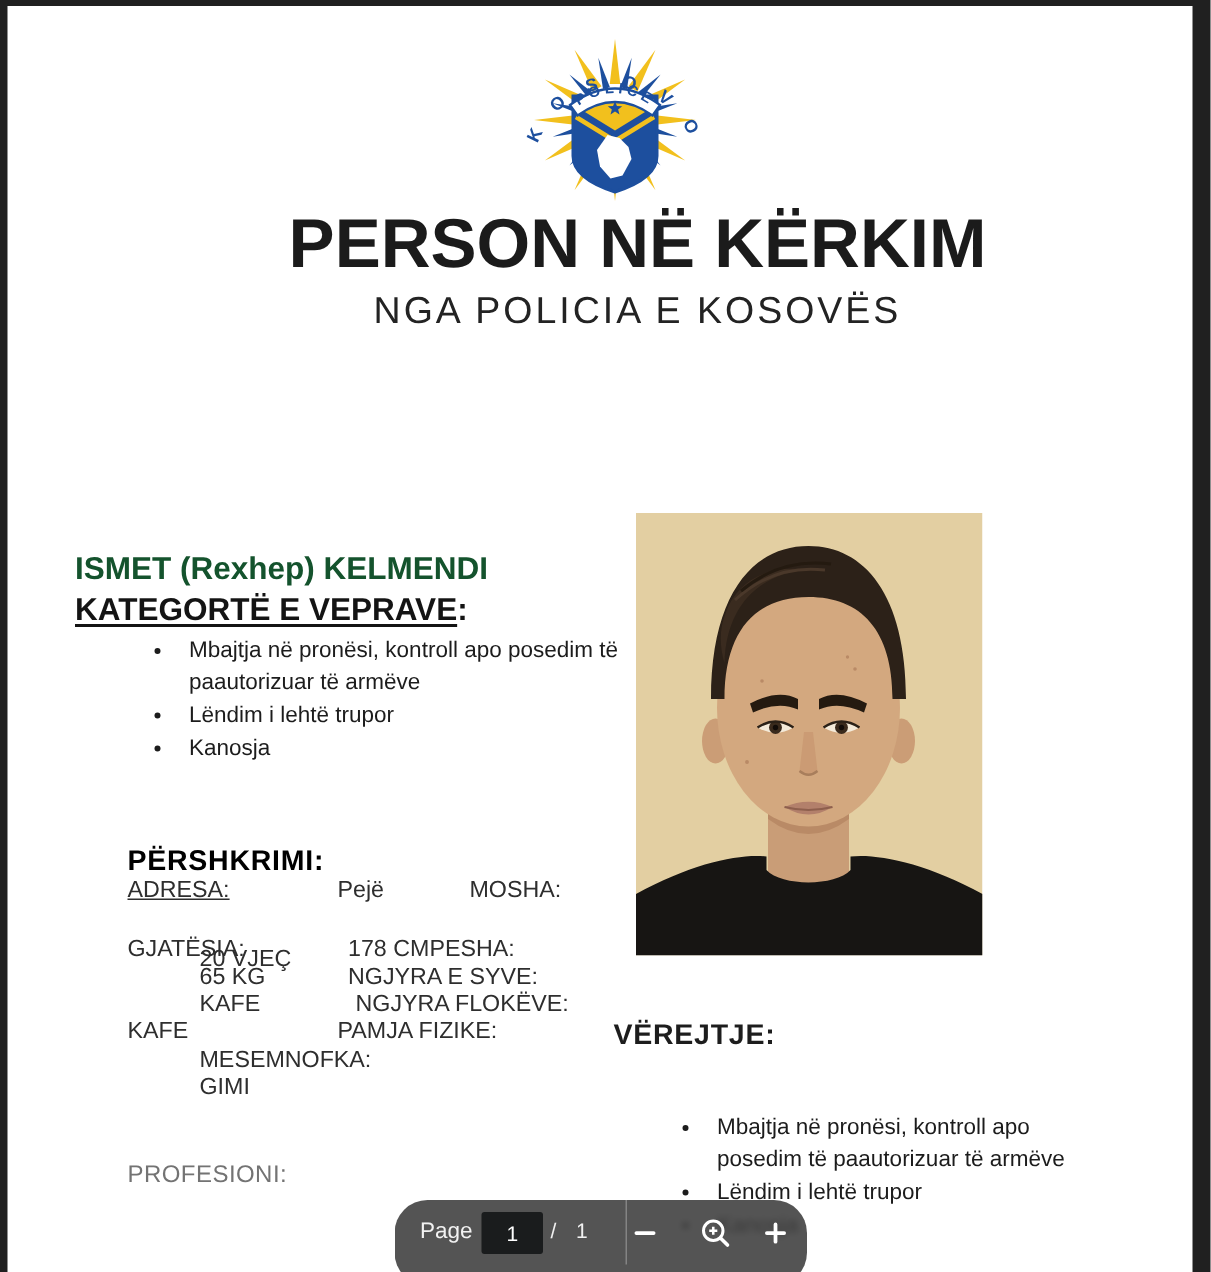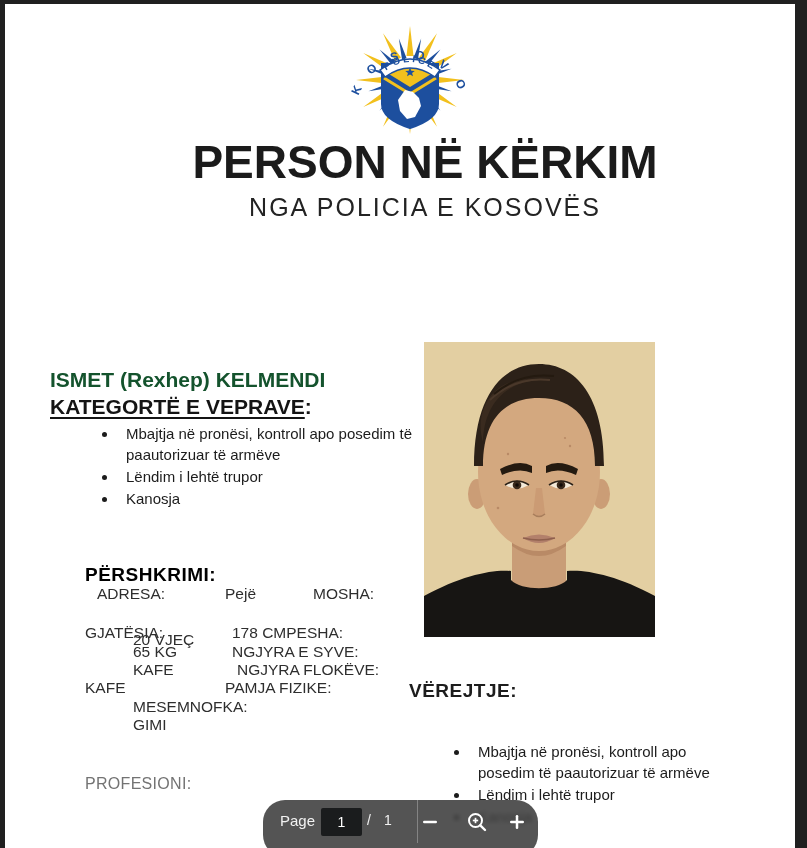--- a/index.html
+++ b/index.html
@@ -201,21 +201,21 @@
 
   <ul class="offenses offenses-left">
     <li>Mbajtja në pronësi, kontroll apo posedim të paautorizuar të armëve</li>
     <li>Lëndim i lehtë trupor</li>
     <li>Kanosja</li>
   </ul>
 
   <div class="desc-heading">PËRSHKRIMI:</div>
   <div class="desc">
     <div class="row" style="top:0;">
-      <span class="cell" style="left:12px;">ADRESA:</span>
+      <span class="cell" style="left:0;text-decoration:underline;">ADRESA:</span>
       <span class="cell" style="left:140px;">Pejë</span>
       <span class="cell" style="left:228px;">MOSHA:</span>
     </div>
     <div class="row" style="top:19px;">
       <span class="cell" style="left:48px;margin-top:27px;">20 VJEÇ</span>
     </div>
     <div class="row" style="top:39px;">
       <span class="cell" style="left:0;">GJATËSIA:</span>
       <span class="cell" style="left:147px;"><span>178 CM</span><span>PESHA:</span></span>
     </div>

